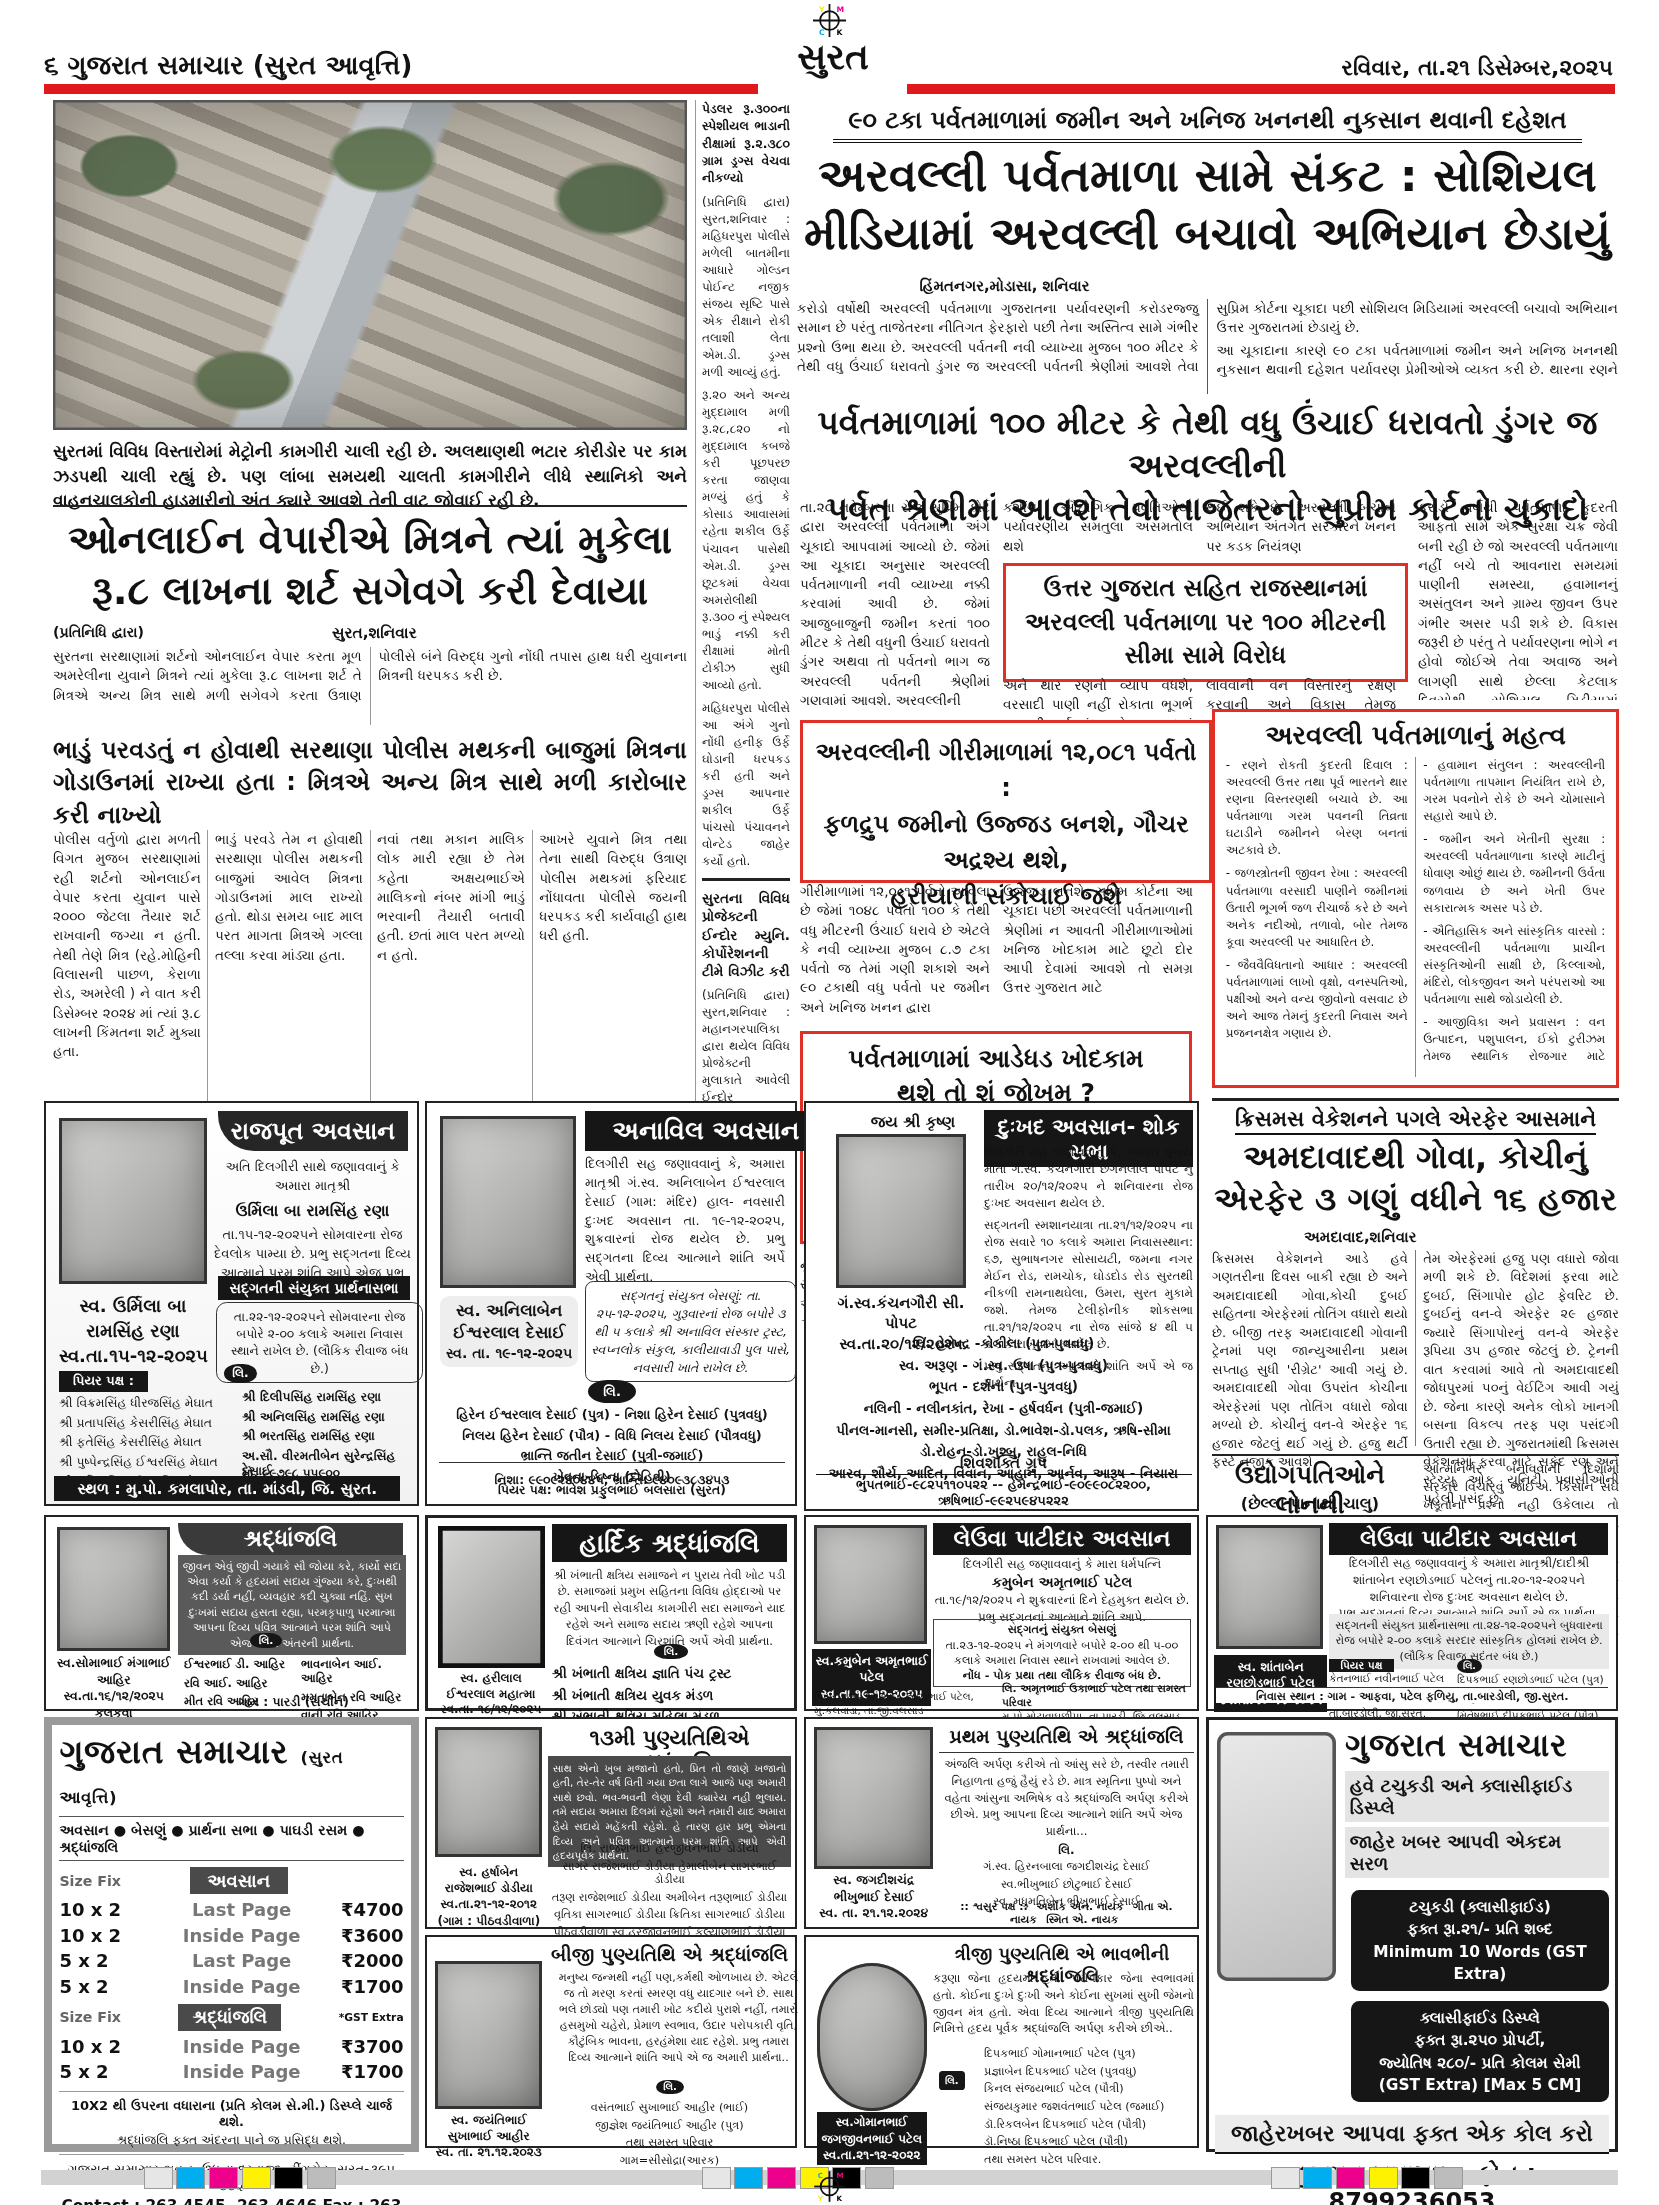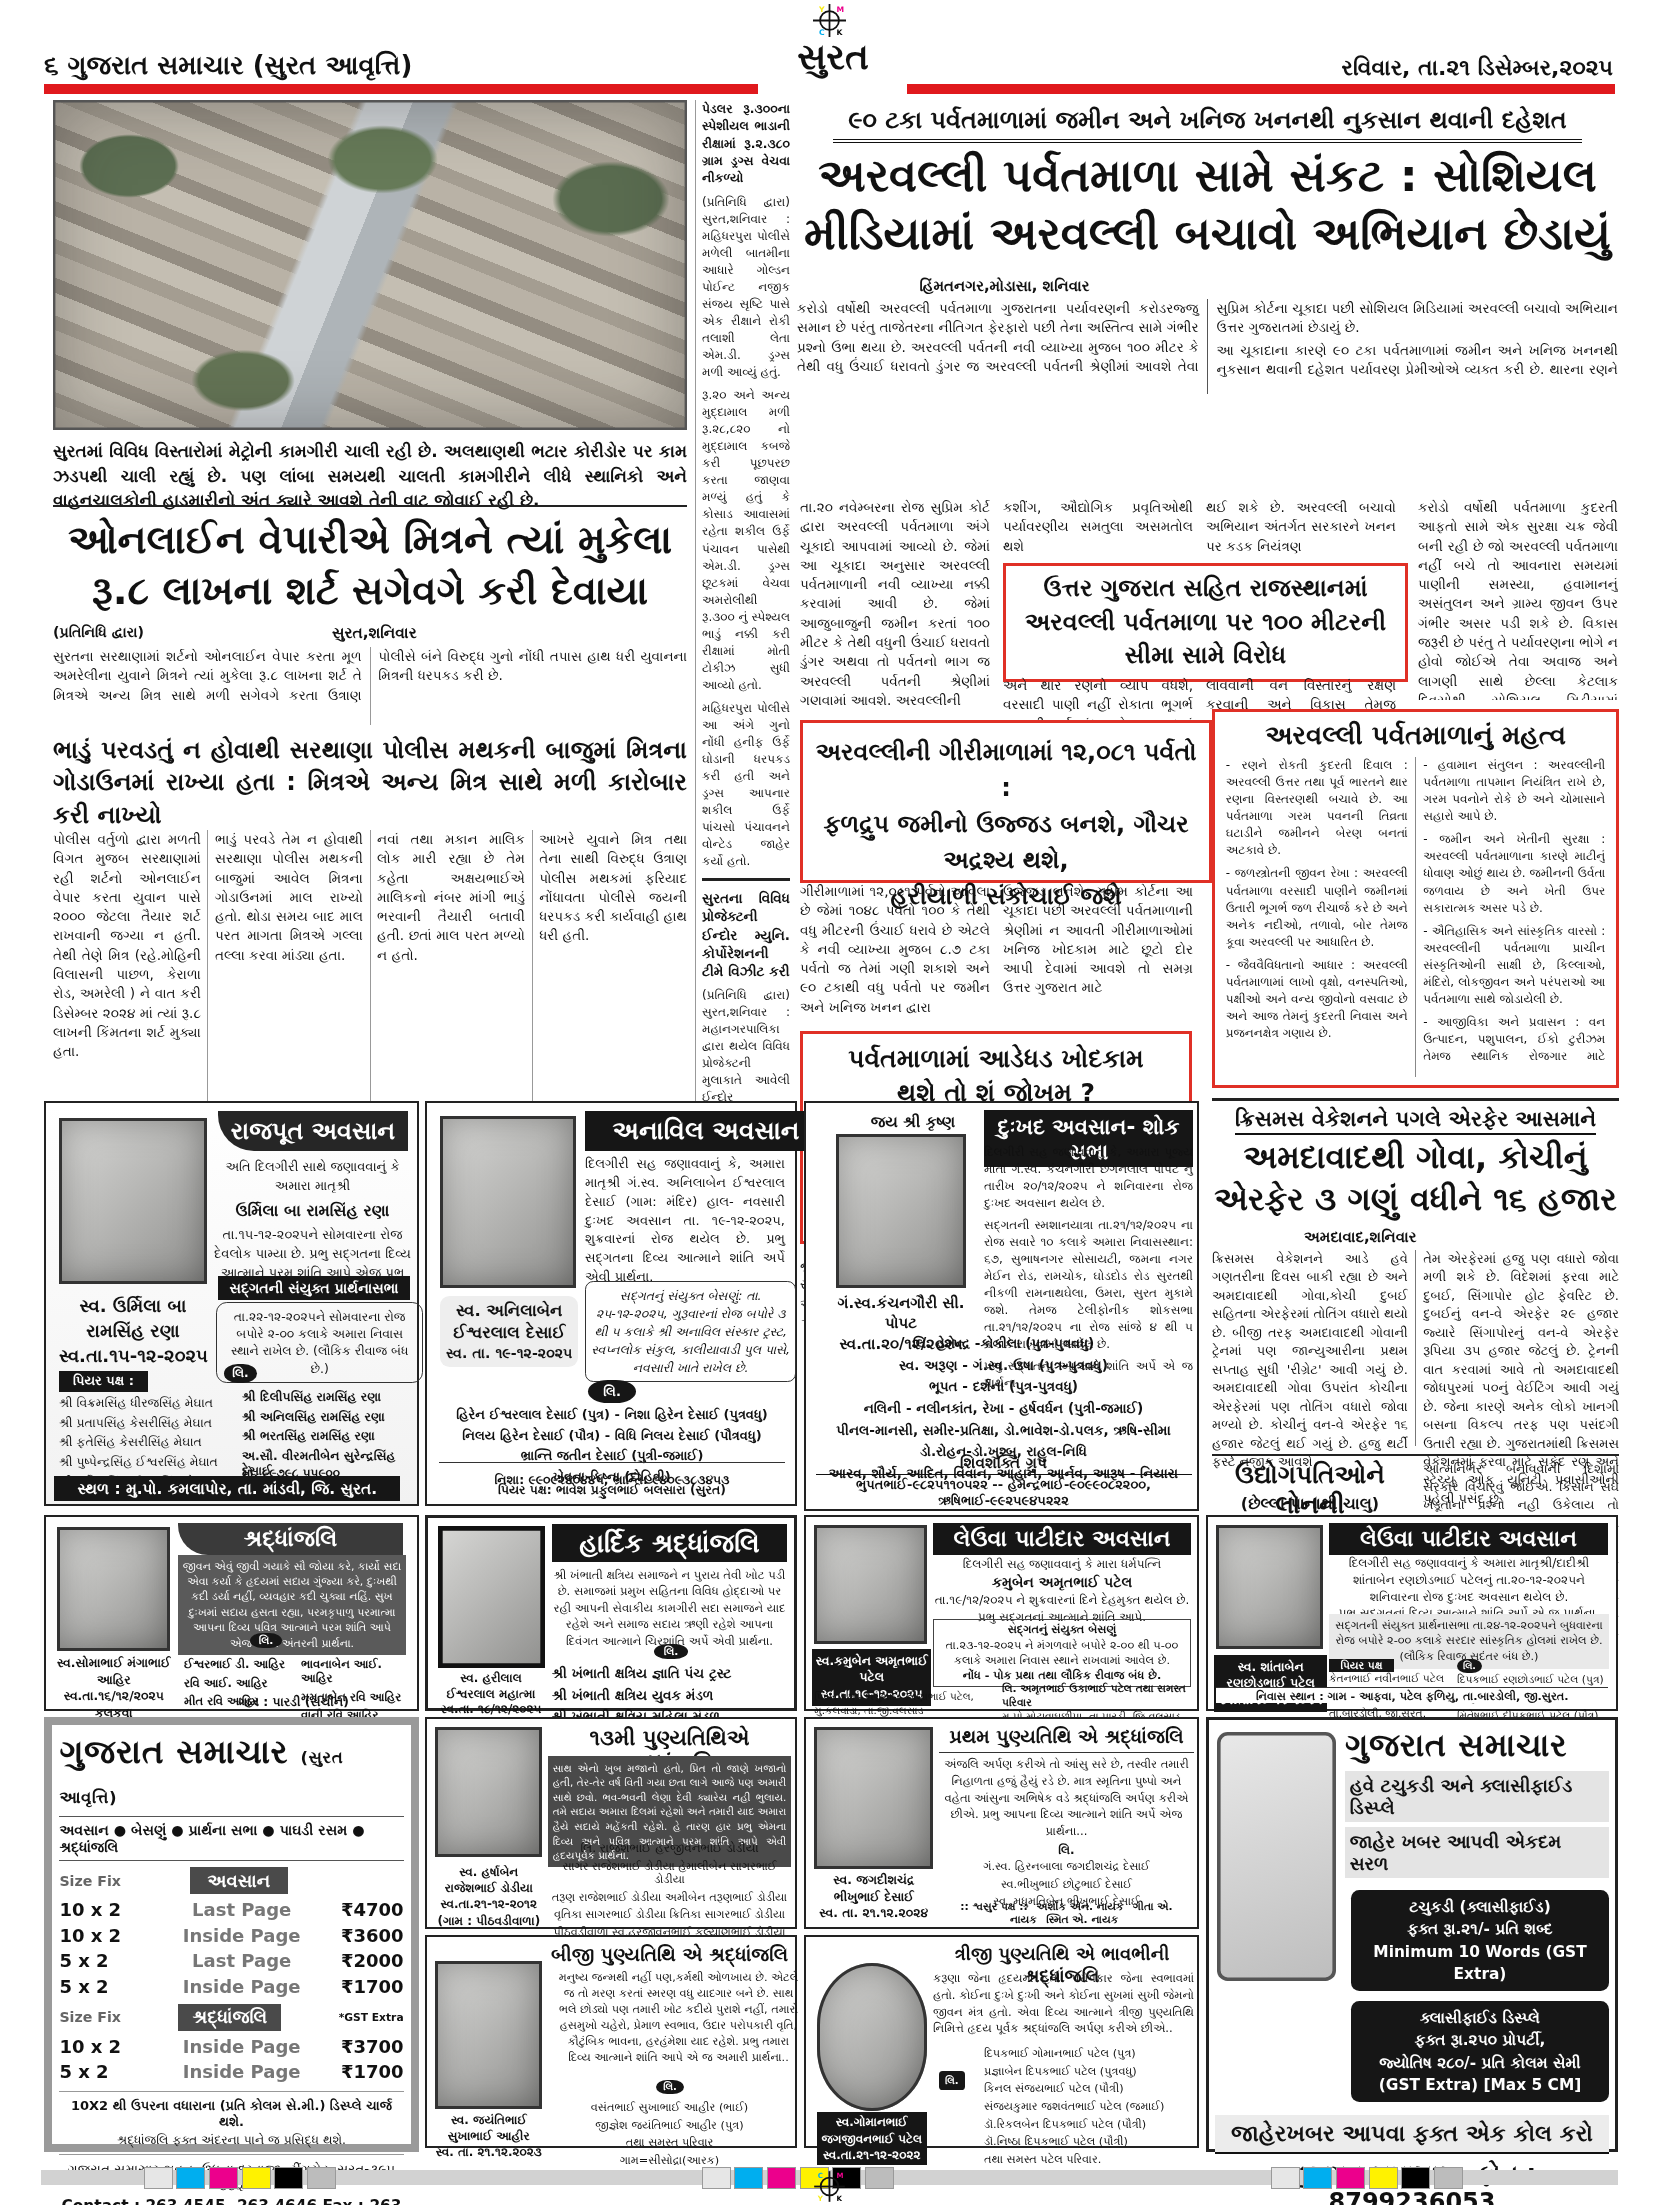--- a/index.html
+++ b/index.html
@@ -93,20 +93,24 @@
   </div>
   <div class="abs b c" style="left:797px;top:147px;width:821px;font-size:45px;line-height:1.28;">
     <div>અરવલ્લી પર્વતમાળા સામે સંકટ : સોશિયલ</div>
     <div>મીડિયામાં અરવલ્લી બચાવો અભિયાન છેડાયું</div>
   </div>
   <div class="abs b c" style="left:797px;top:277px;width:415px;font-size:15px;">હિંમતનગર,મોડાસા, શનિવાર</div>
   <div class="abs bt" style="left:797px;top:299px;width:821px;height:95px;column-count:2;column-gap:18px;column-rule:0.6px solid #555;">
     <div>કરોડો વર્ષોથી અરવલ્લી પર્વતમાળા ગુજરાતના પર્યાવરણની કરોડરજ્જુ સમાન છે પરંતુ તાજેતરના નીતિગત ફેરફારો પછી તેના અસ્તિત્વ સામે ગંભીર પ્રશ્નો ઉભા થયા છે. અરવલ્લી પર્વતની નવી વ્યાખ્યા મુજબ ૧૦૦ મીટર કે તેથી વધુ ઉંચાઈ ધરાવતો ડુંગર જ અરવલ્લી પર્વતની શ્રેણીમાં આવશે તેવા સુપ્રિમ કોર્ટના ચૂકાદા પછી સોશિયલ મિડિયામાં અરવલ્લી બચાવો અભિયાન ઉત્તર ગુજરાતમાં છેડાયું છે.</div>
     <div style="margin-top:3.6px;">આ ચૂકાદાના કારણે ૯૦ ટકા પર્વતમાળામાં જમીન અને ખનિજ ખનનથી નુકસાન થવાની દહેશત પર્યાવરણ પ્રેમીઓએ વ્યક્ત કરી છે. થારના રણને વેગ આપી ફળદ્રુપ જમીનો ઉજ્જડ બનાવતી, સાબરમતી સહીતની નદીઓના પાણી સૂકવાય, ગૌચરો ગાયબ કરતી આ થોડાક આર્થિક હિતોના વિકાસની નીતિ સામે ઠેર ઠેર વિરોધનો સૂર ફૂંકાઈ રહ્યો છે.</div>
   </div>
+  <div class="abs b c" style="left:797px;top:402px;width:821px;font-size:33px;line-height:1.3;">
+    <div>પર્વતમાળામાં ૧૦૦ મીટર કે તેથી વધુ ઉંચાઈ ધરાવતો ડુંગર જ અરવલ્લીની</div>
+    <div>પર્વત શ્રેણીમાં આવશે તેવો તાજેતરનો સુપ્રીમ કોર્ટનો ચુકાદો</div>
+  </div>
 
   <div class="abs bt" style="left:800px;top:498px;width:190px;height:207px;">તા.૨૦ નવેમ્બરના રોજ સુપ્રિમ કોર્ટ દ્વારા અરવલ્લી પર્વતમાળા અંગે ચૂકાદો આપવામાં આવ્યો છે. જેમાં આ ચૂકાદા અનુસાર અરવલ્લી પર્વતમાળાની નવી વ્યાખ્યા નક્કી કરવામાં આવી છે. જેમાં આજુબાજુની જમીન કરતાં ૧૦૦ મીટર કે તેથી વધુની ઉંચાઈ ધરાવતો ડુંગર અથવા તો પર્વતનો ભાગ જ અરવલ્લી પર્વતની શ્રેણીમાં ગણવામાં આવશે. અરવલ્લીની</div>
   <div class="abs bt" style="left:1003px;top:498px;width:190px;height:59px;">કશીંગ, ઔદ્યોગિક પ્રવૃતિઓથી પર્યાવરણીય સમતુલા અસમતોલ થશે</div>
   <div class="abs bt" style="left:1206px;top:498px;width:190px;height:59px;">થઈ શકે છે. અરવલ્લી બચાવો અભિયાન અંતર્ગત સરકારને ખનન પર કડક નિયંત્રણ</div>
   <div class="abs bt" style="left:1418px;top:498px;width:200px;height:202px;">કરોડો વર્ષોથી પર્વતમાળા કુદરતી આફતો સામે એક સુરક્ષા ચક્ર જેવી બની રહી છે જો અરવલ્લી પર્વતમાળા નહીં બચે તો આવનારા સમયમાં પાણીની સમસ્યા, હવામાનનું અસંતુલન અને ગ્રામ્ય જીવન ઉપર ગંભીર અસર પડી શકે છે. વિકાસ જરૂરી છે પરંતુ તે પર્યાવરણના ભોગે ન હોવો જોઈએ તેવા અવાજ અને લાગણી સાથે છેલ્લા કેટલાક દિવસોથી સોશિયલ મિડીયામાં અરવલ્લી બચાવો અભિયાન તેજ બન્યું છે.</div>
 
   <div class="abs redbox b c" style="left:1003px;top:563px;width:387px;height:101px;display:flex;align-items:center;justify-content:center;padding:6px;font-size:24px;line-height:1.4;">ઉત્તર ગુજરાત સહિત રાજસ્થાનમાં અરવલ્લી પર્વતમાળા પર ૧૦૦ મીટરની સીમા સામે વિરોધ</div>
 
   <div class="abs bt" style="left:1003px;top:676px;width:190px;height:119px;">અને થાર રણનો વ્યાપ વધશે, વરસાદી પાણી નહીં રોકાતા ભૂગર્ભ જળ રીચાર્જ બંધ થશે, રણ વધતાં ફળદ્રુપ જમીનો ઉજ્જડ બનશે.</div>
   <div class="abs bt" style="left:1206px;top:676px;width:190px;height:154px;">લાવવાની વન વિસ્તારનું રક્ષણ કરવાની અને વિકાસ તેમજ પર્યાવરણ વચ્ચે સંતુલન જાળવવાની માંગ કરવામાં આવી છે. સાબરકાંઠા અને અરવલ્લી જિલ્લો આ પર્વતમાળાની વચ્ચે ઘેરાયેલો છે અને</div>

